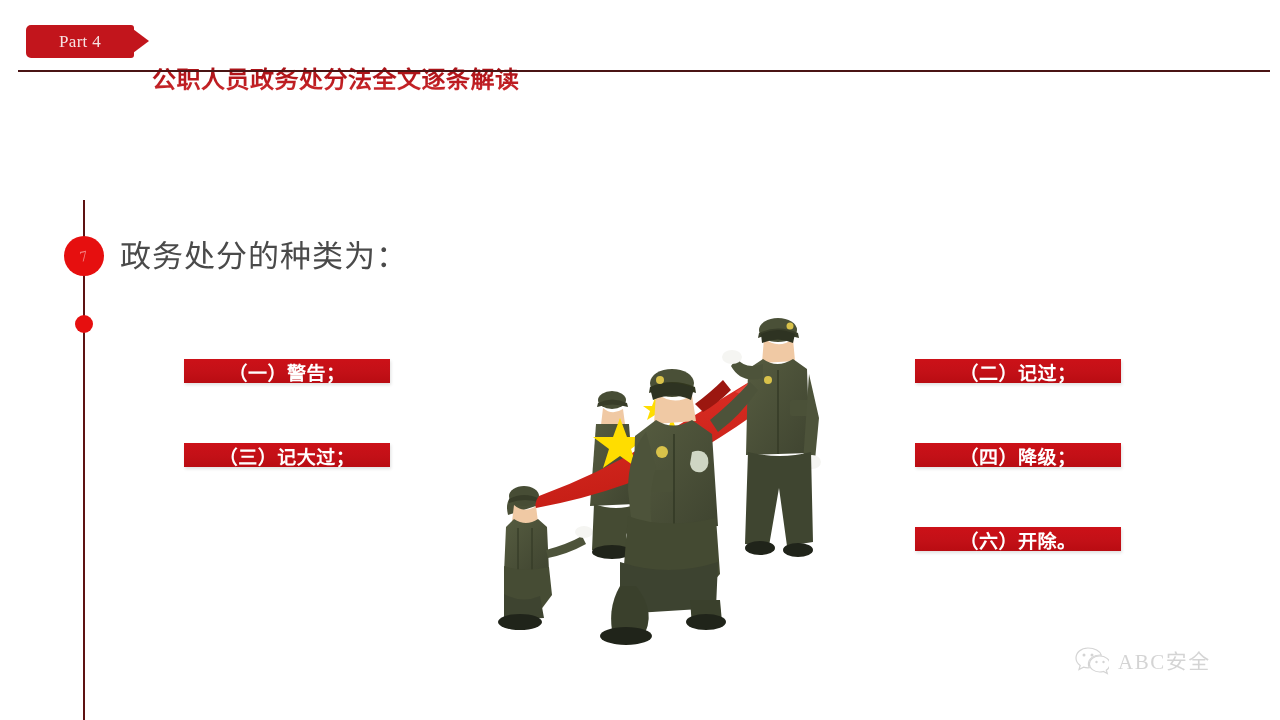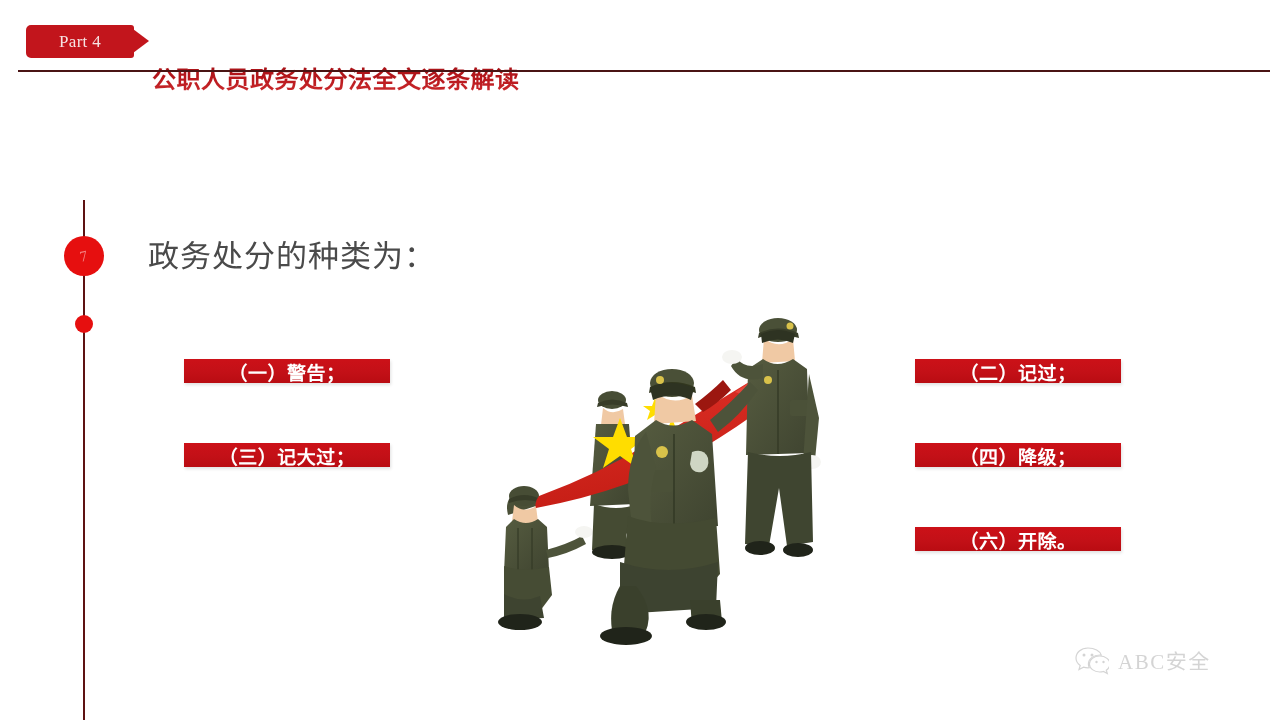--- a/index.html
+++ b/index.html
@@ -107,21 +107,20 @@
   
   #section-heading {
     position:absolute;
     left:120px; top:234px;
     font-size:31px;
     color:#4a4a4a;
     letter-spacing:1px;
     line-height:44px;
     white-space:nowrap;
     font-family:"DejaVu Sans","Liberation Sans",sans-serif;
-    margin-left:28px;
   }
 
   
   .item-box {
     position:absolute;
     width:206px; height:24px;
     background:linear-gradient(180deg,#cc1118 0%,#c31017 55%,#b90c12 100%);
     display:flex; align-items:center; justify-content:center;
     box-shadow:1px 2px 3px rgba(0,0,0,.12);
   }

